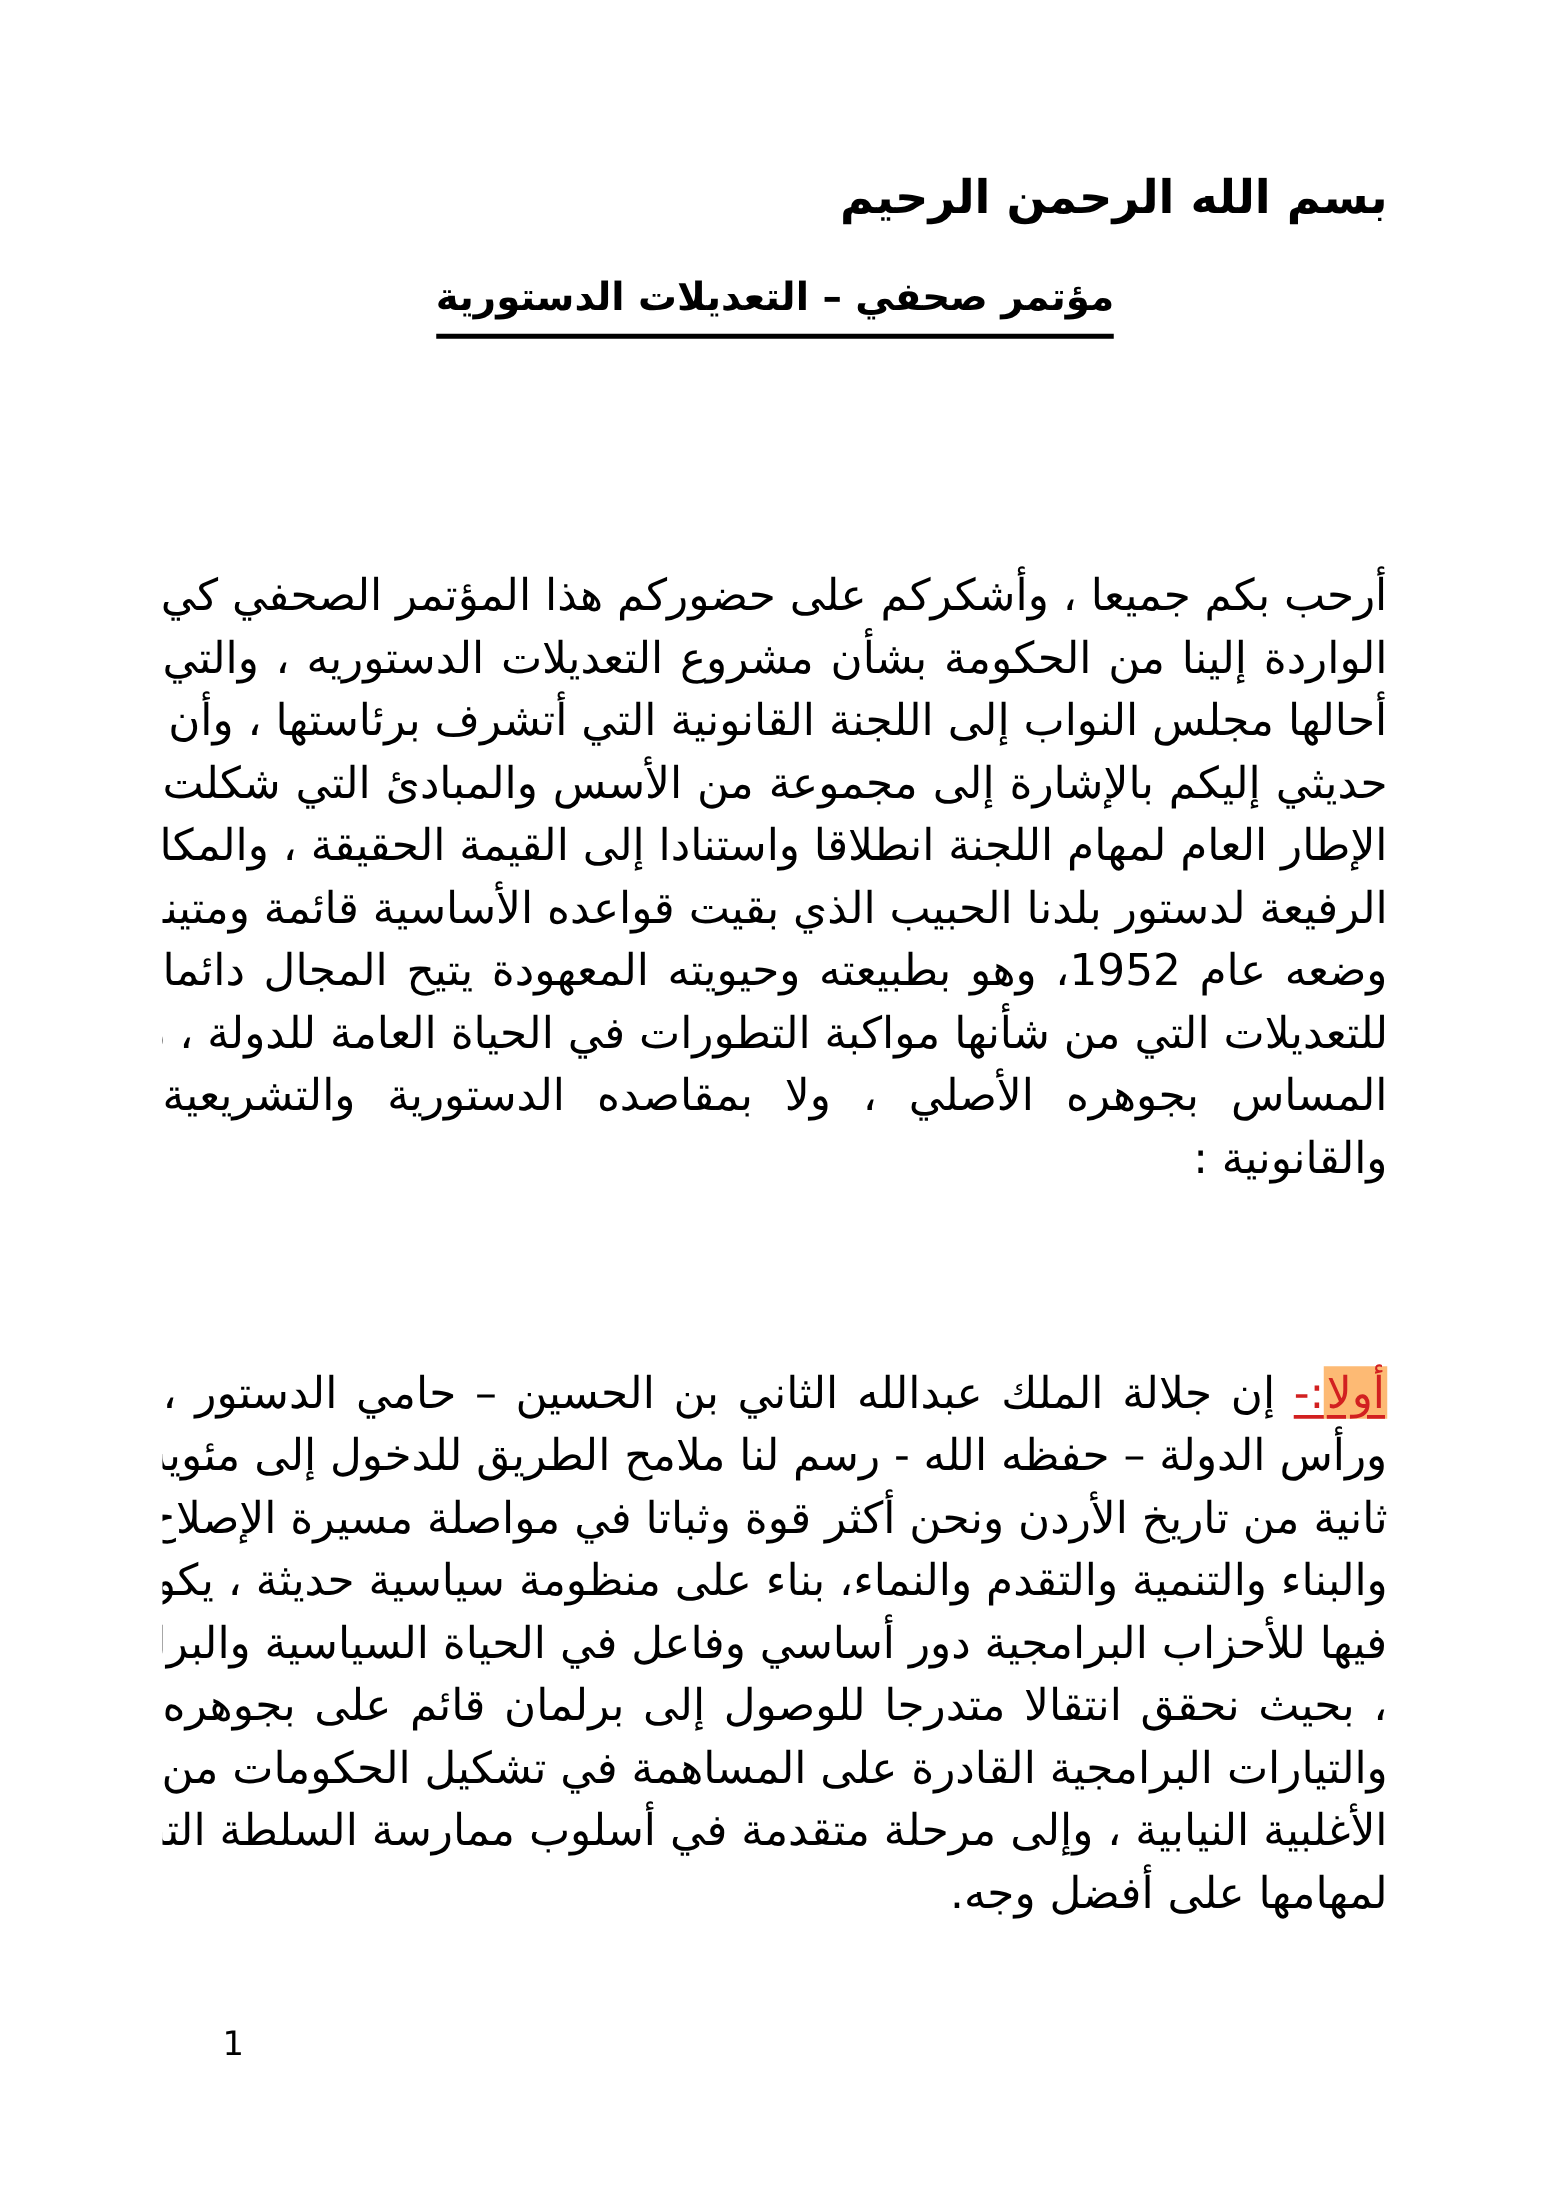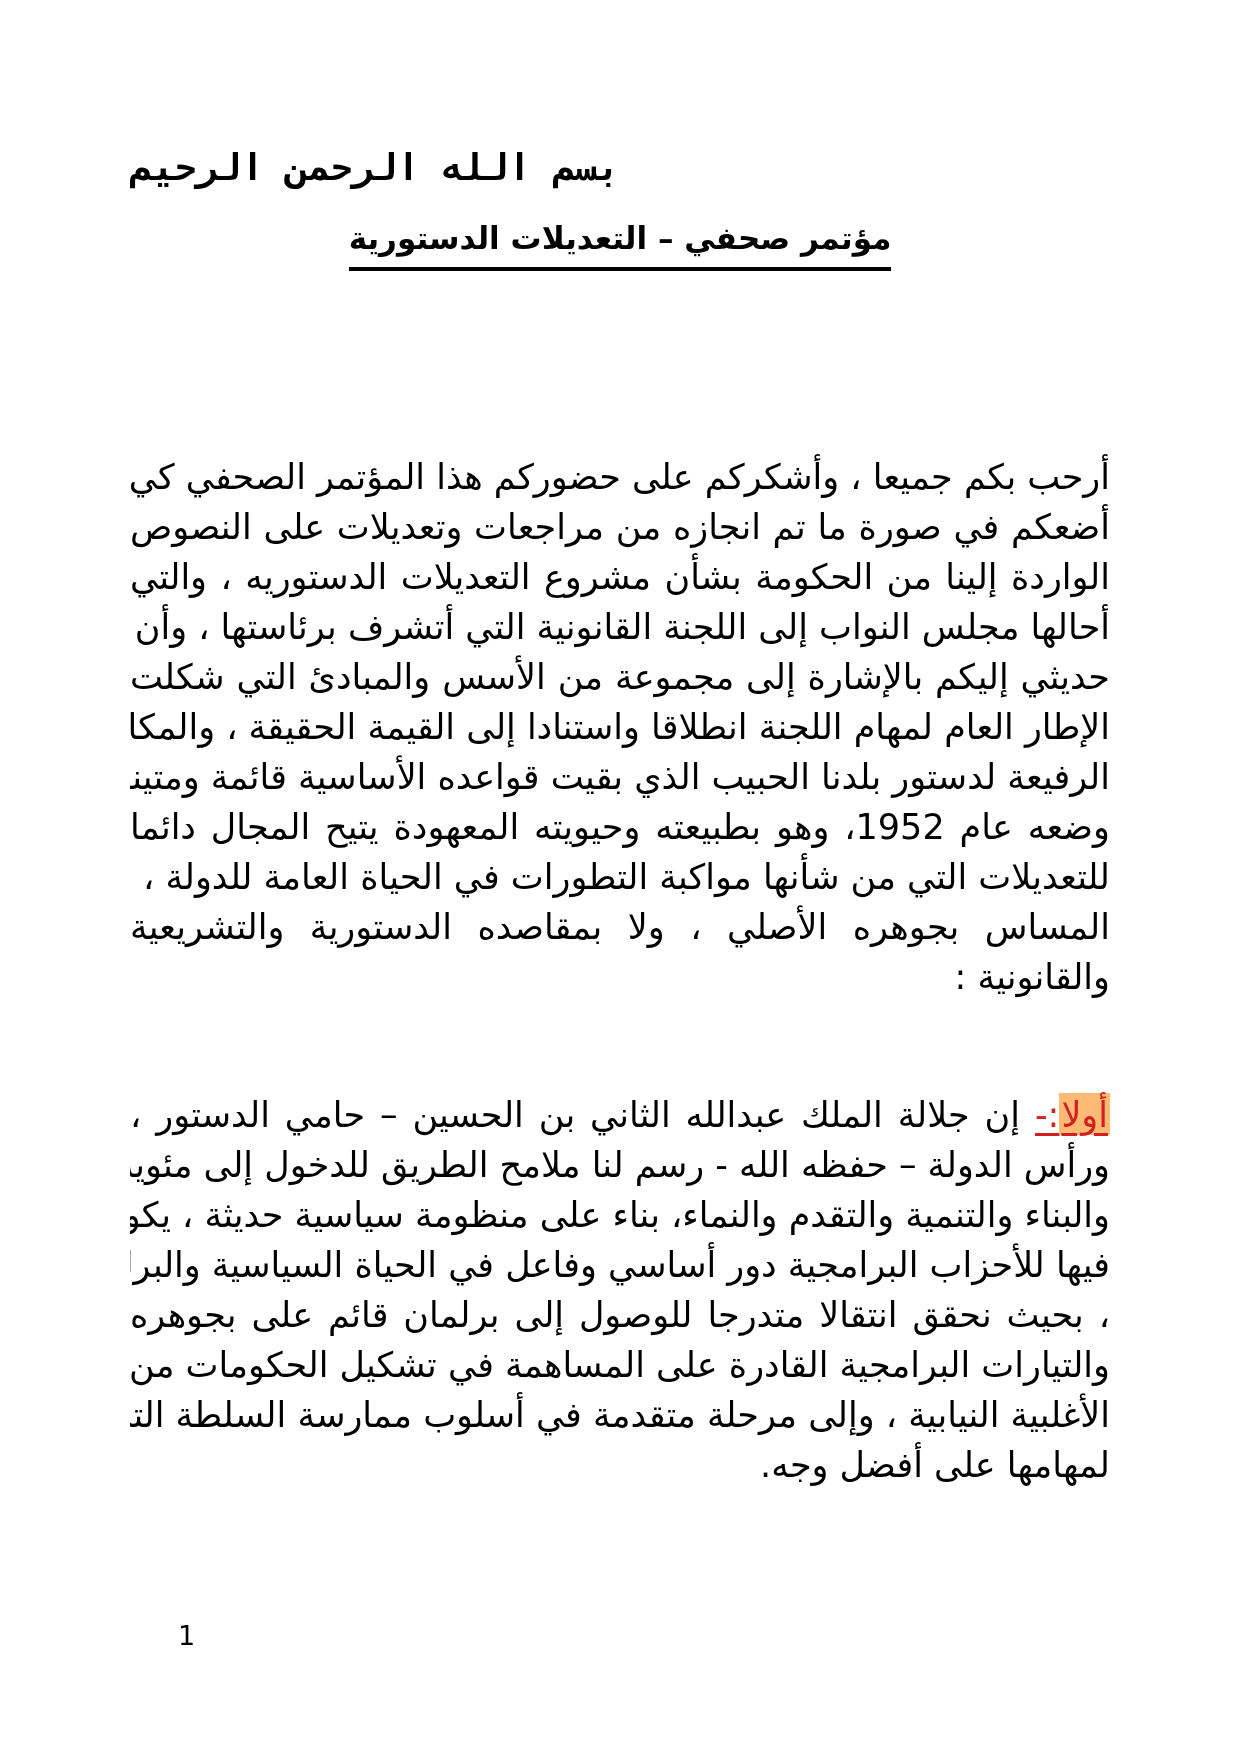--- a/index.html
+++ b/index.html
@@ -16,27 +16,26 @@
     direction: rtl;
     font-family: "DejaVu Sans", sans-serif;
     color: #000000;
   }
   .content-col {
     position: absolute;
     right: 131px;
     width: 980px;
   }
   .basmala {
-    top: 142px;
+    top: 130px;
     margin: 0;
-    text-align: left;
+    text-align: right;
     font-size: 37px;
     font-weight: bold;
     line-height: 56px;
-    font-family: Liberation Mono, monospace;
   }
   .doc-title {
     top: 214px;
     margin: 0;
     text-align: center;
     font-size: 31px;
     font-weight: bold;
     line-height: 48px;
   }
   .doc-title .underlined {
@@ -90,37 +89,37 @@
 <div class="page">
 
   <h1 class="content-col basmala">بسم الله الرحمن الرحيم</h1>
 
   <h2 class="content-col doc-title">
     <span class="underlined">مؤتمر صحفي – التعديلات الدستورية</span>
   </h2>
 
   <div class="content-col para para1">
     <div class="tline">أرحب بكم جميعا ، وأشكركم على حضوركم هذا المؤتمر الصحفي كي</div>
-    <div class="tline">أضعكم في صورة ما تم انجازه من مراجعات وتعديلات على النصوص</div>
     <div class="tline">الواردة إلينا من الحكومة بشأن مشروع التعديلات الدستوريه ، والتي</div>
     <div class="tline">أحالها مجلس النواب إلى اللجنة القانونية التي أتشرف برئاستها ، وأن أبدأ</div>
     <div class="tline">حديثي إليكم بالإشارة إلى مجموعة من الأسس والمبادئ التي شكلت</div>
     <div class="tline">الإطار العام لمهام اللجنة انطلاقا واستنادا إلى القيمة الحقيقة ، والمكانة</div>
     <div class="tline">الرفيعة لدستور بلدنا الحبيب الذي بقيت قواعده الأساسية قائمة ومتينة منذ</div>
     <div class="tline">وضعه عام 1952، وهو بطبيعته وحيويته المعهودة يتيح المجال دائما</div>
     <div class="tline">للتعديلات التي من شأنها مواكبة التطورات في الحياة العامة للدولة ، دون</div>
     <div class="tline">المساس بجوهره الأصلي ، ولا بمقاصده الدستورية والتشريعية</div>
     <div class="tline endline">والقانونية :</div>
   </div>
 
   <div class="content-col para para2">
     <div class="tline">
       <span class="marker-wrap"><span class="marker-hl">أولا</span><span class="marker-sep">:-</span></span><span> إن جلالة الملك عبدالله الثاني بن الحسين – حامي الدستور ،</span>
     </div>
     <div class="tline">ورأس الدولة – حفظه الله - رسم لنا ملامح الطريق للدخول إلى مئوية</div>
+    <div class="tline">ثانية من تاريخ الأردن ونحن أكثر قوة وثباتا في مواصلة مسيرة الإصلاح</div>
     <div class="tline">والبناء والتنمية والتقدم والنماء، بناء على منظومة سياسية حديثة ، يكون</div>
     <div class="tline">فيها للأحزاب البرامجية دور أساسي وفاعل في الحياة السياسية والبرلمانية</div>
     <div class="tline">، بحيث نحقق انتقالا متدرجا للوصول إلى برلمان قائم على بجوهره</div>
     <div class="tline">والتيارات البرامجية القادرة على المساهمة في تشكيل الحكومات من خلال</div>
     <div class="tline">الأغلبية النيابية ، وإلى مرحلة متقدمة في أسلوب ممارسة السلطة التنفيذية</div>
     <div class="tline endline">لمهامها على أفضل وجه.</div>
   </div>
 
   <div class="page-number">1</div>
 

